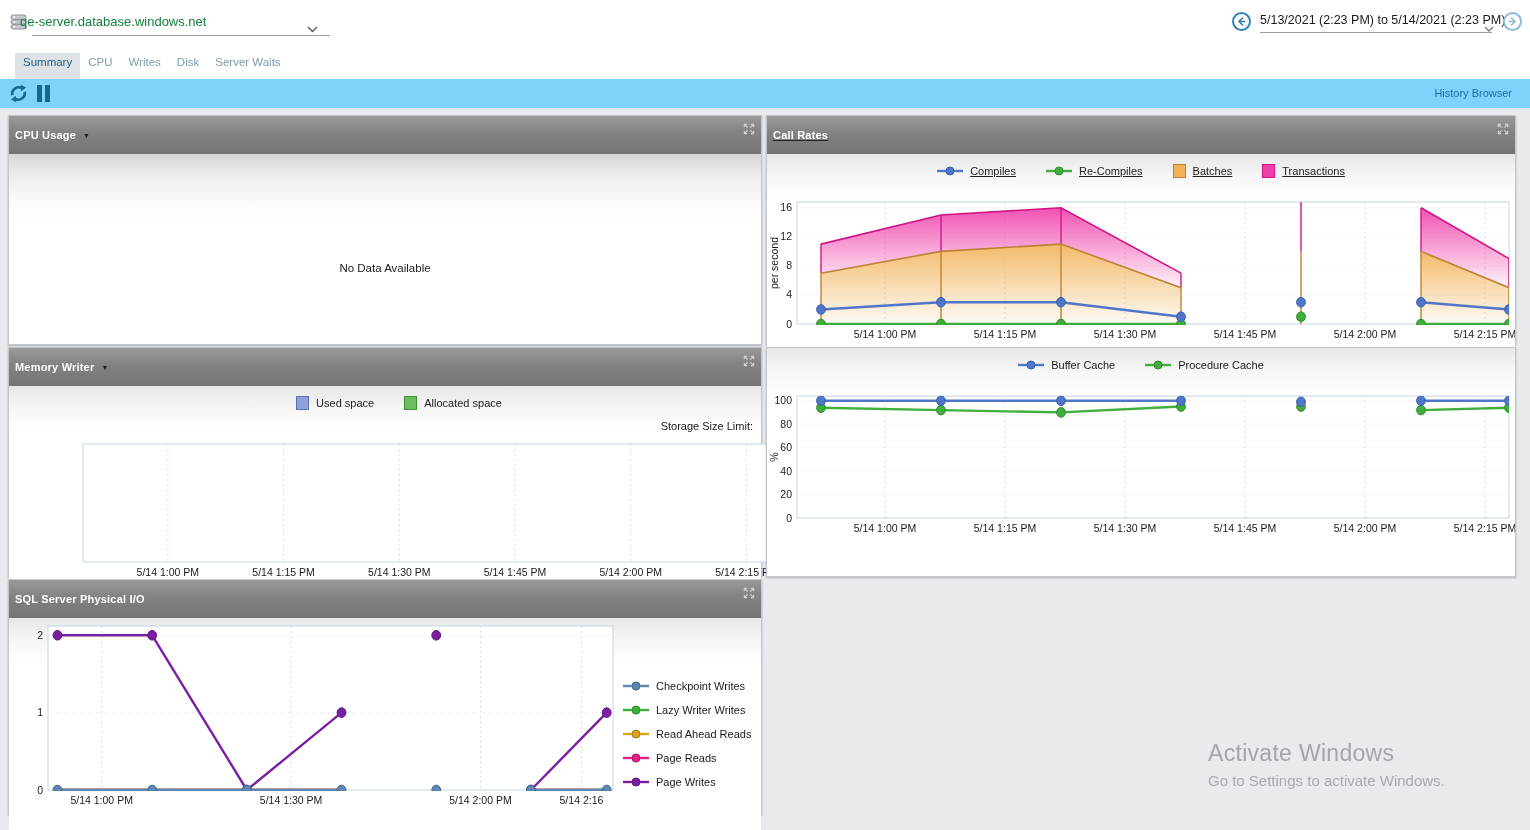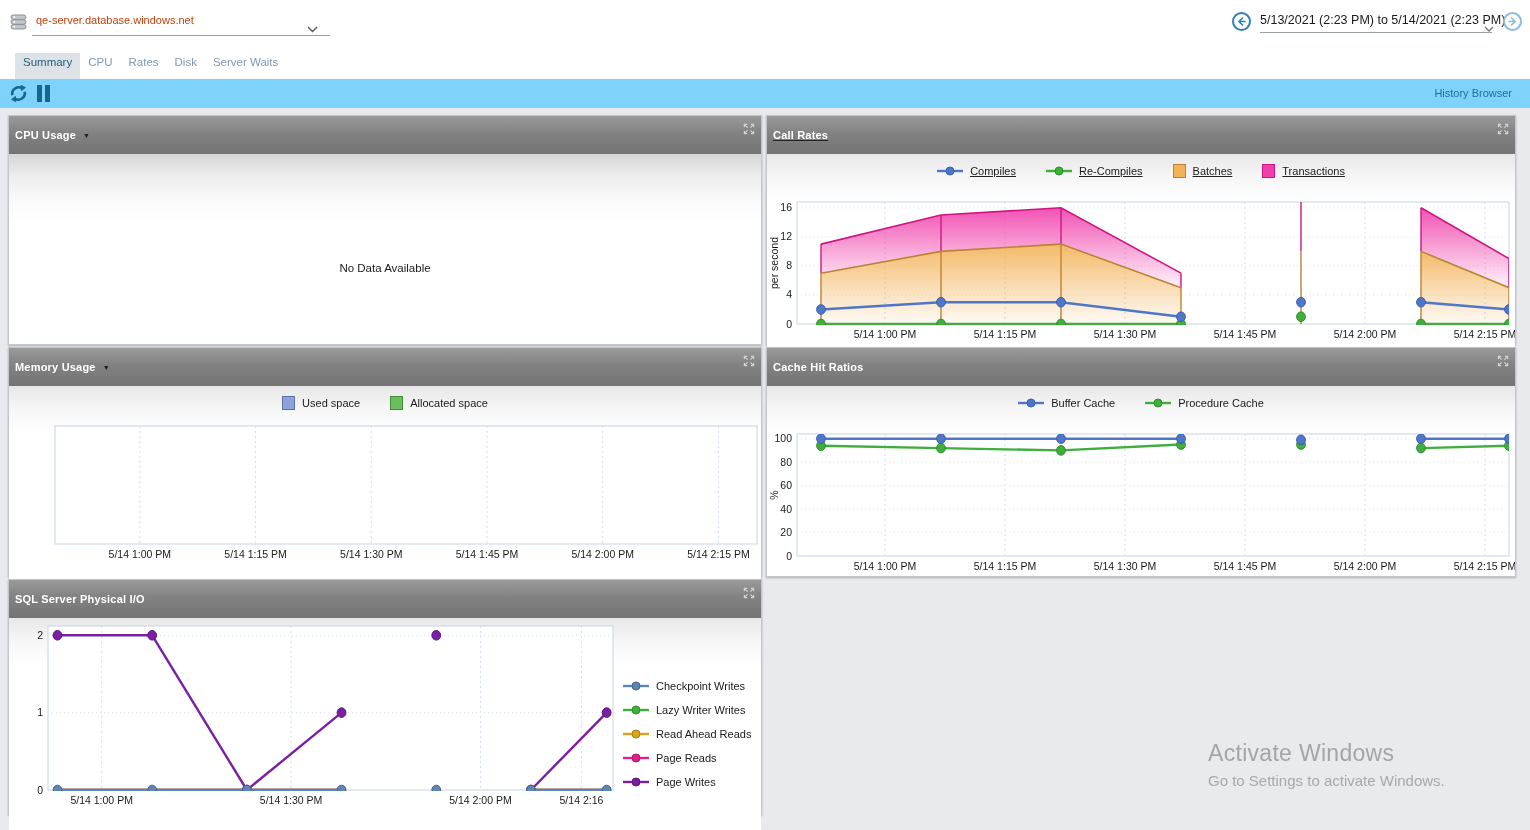--- a/index.html
+++ b/index.html
@@ -7,21 +7,21 @@
     width:1530px;height:830px;position:relative;overflow:hidden;
     background:#ffffff;font-family:"Liberation Sans",sans-serif;color:#222;
     -webkit-font-smoothing:antialiased;
   }
   .content-bg{position:absolute;left:0;top:108px;width:1530px;height:722px;background:#e8eaed;}
 
   
   .topbar{position:absolute;left:0;top:0;width:1530px;height:50px;background:#fff;}
   .server-select{position:absolute;left:10px;top:10px;width:320px;height:26px;cursor:pointer;}
   .server-select .srv-icon{position:absolute;left:0;top:3px;}
-  .server-select .srv-name{position:absolute;left:26px;top:4px;font-size:11px;color:#c2410c;white-space:nowrap;}
+  .server-select .srv-name{position:absolute;left:10px;top:4px;font-size:13px;color:#15803d;white-space:nowrap;}
   .server-select .chev{position:absolute;right:12px;top:9px;}
   .server-select .underline{position:absolute;left:22px;right:0;bottom:0;border-bottom:1px solid #9aa0a6;}
 
   .time-nav{position:absolute;right:8px;top:10px;height:26px;width:290px;}
   .circle-btn{position:absolute;top:2px;width:19px;height:19px;border-radius:50%;box-sizing:border-box;cursor:pointer;}
   .circle-btn svg{position:absolute;left:2px;top:2px;}
   .circle-btn.prev{left:0;border:2px solid #2e82b8;}
   .circle-btn.next{right:0;border:2px solid #8dbcd9;}
   .time-range{position:absolute;left:28px;top:3px;width:232px;font-size:12.5px;color:#1a1a1a;white-space:nowrap;cursor:pointer;border-bottom:1px solid #9aa0a6;padding-bottom:5px;}
   .time-nav .chev{position:absolute;right:28px;top:9px;cursor:pointer;}
@@ -116,21 +116,21 @@
         </svg>
     </span>
     <span class="circle-btn next">
       <svg width="11" height="11" viewBox="0 0 11 11">
           <path d="M4 1.5 L8 5.5 L4 9.5 M1.5 5.5 H8" fill="none" stroke="#8dbcd9" stroke-width="1.6"></path>
         </svg>
     </span>
   </div>
 </div>
 
-<div class="tabbar" id="tab-bar"><span class="tab active">Summary</span><span class="tab">CPU</span><span class="tab">Rates</span><span class="tab">Disk</span><span class="tab">Server Waits</span></div>
+<div class="tabbar" id="tab-bar"><span class="tab active">Summary</span><span class="tab">CPU</span><span class="tab">Writes</span><span class="tab">Disk</span><span class="tab">Server Waits</span></div>
 
 <div class="toolbar">
   <span class="tool-btn refresh">
     <svg width="21" height="21" viewBox="0 0 20 20">
       <path d="M4.1 11.6 A6.2 6.2 0 0 1 13.6 5.2" fill="none" stroke="#15678e" stroke-width="2.5"></path>
       <polygon points="12.2,1.6 17.2,4.4 12.6,7.8" fill="#15678e"></polygon>
       <path d="M15.9 8.4 A6.2 6.2 0 0 1 6.4 14.8" fill="none" stroke="#15678e" stroke-width="2.5"></path>
       <polygon points="7.8,18.4 2.8,15.6 7.4,12.2" fill="#15678e"></polygon>
     </svg>
   </span>
@@ -282,44 +282,45 @@
             <ellipse cx="654" cy="114.21428571428572" rx="4.4" ry="4.8" fill="#4f76c8" stroke="#3a5fae" stroke-width="1"></ellipse>
             <ellipse cx="742" cy="121.47619047619048" rx="4.4" ry="4.8" fill="#4f76c8" stroke="#3a5fae" stroke-width="1"></ellipse>
           </g>
         </svg>
       </div>
   </div>
 </div>
 
 <div class="panel" id="panel-mem">
   <div class="panel-header">
-    <span class="panel-title">Memory Usage</span>
+    <span class="panel-title">Memory Writer</span>
     <span class="hdr-drop">▼</span>
     <span class="expand-btn">
       <svg width="12" height="12" viewBox="0 0 12 12">
         <g stroke="#d2d2d2" stroke-width="1.2" fill="none">
           <path d="M4.6 4.6 L1.4 1.4 M1.4 4 V1.4 H4"></path>
             <path d="M7.4 4.6 L10.6 1.4 M8 1.4 H10.6 V4"></path>
           <path d="M4.6 7.4 L1.4 10.6 M1.4 8 V10.6 H4"></path>
             <path d="M7.4 7.4 L10.6 10.6 M8 10.6 H10.6 V8"></path>
         </g>
       </svg>
     </span>
   </div>
-  <div class="panel-body grad-top" style="height:207px;">
+  <div class="panel-body grad-top" style="height:207px;padding-left:28px;">
     <div class="legend-row" id="legend-memory">
         <div class="leg-item">
           <span class="leg-sq" style="background: rgb(139, 162, 220); border: 1px solid rgb(92, 111, 174);"></span>
           <span class="leg-label">Used space</span>
         </div>
         <div class="leg-item">
           <span class="leg-sq" style="background: rgb(108, 189, 95); border: 1px solid rgb(63, 143, 53);"></span>
           <span class="leg-label">Allocated space</span>
         </div>
       </div>
+    <div class="storage-row">Storage Size Limit:</div>
     <div id="chart-memory-usage">
         <svg width="752" height="148" class="chart">
           <defs></defs>
           <rect x="46" y="6" width="702" height="118" fill="#ffffff" stroke="#c6d4e2"></rect>
           <line x1="130.85714285714286" y1="6" x2="130.85714285714286" y2="124" stroke="#cfdeec" stroke-dasharray="2,3"></line>
           <text x="130.85714285714286" y="138" text-anchor="middle" font-size="10.5" fill="#1a1a1a" font-family="&quot;Liberation Sans&quot;,sans-serif">5/14 1:00 PM</text>
           <line x1="246.57142857142858" y1="6" x2="246.57142857142858" y2="124" stroke="#cfdeec" stroke-dasharray="2,3"></line>
           <text x="246.57142857142858" y="138" text-anchor="middle" font-size="10.5" fill="#1a1a1a" font-family="&quot;Liberation Sans&quot;,sans-serif">5/14 1:15 PM</text>
           <line x1="362.2857142857143" y1="6" x2="362.2857142857143" y2="124" stroke="#cfdeec" stroke-dasharray="2,3"></line>
           <text x="362.2857142857143" y="138" text-anchor="middle" font-size="10.5" fill="#1a1a1a" font-family="&quot;Liberation Sans&quot;,sans-serif">5/14 1:30 PM</text>
@@ -328,33 +329,20 @@
           <line x1="593.7142857142857" y1="6" x2="593.7142857142857" y2="124" stroke="#cfdeec" stroke-dasharray="2,3"></line>
           <text x="593.7142857142857" y="138" text-anchor="middle" font-size="10.5" fill="#1a1a1a" font-family="&quot;Liberation Sans&quot;,sans-serif">5/14 2:00 PM</text>
           <line x1="709.4285714285714" y1="6" x2="709.4285714285714" y2="124" stroke="#cfdeec" stroke-dasharray="2,3"></line>
           <text x="709.4285714285714" y="138" text-anchor="middle" font-size="10.5" fill="#1a1a1a" font-family="&quot;Liberation Sans&quot;,sans-serif">5/14 2:15 PM</text>
         </svg>
       </div>
   </div>
 </div>
 
 <div class="panel" id="panel-cache">
-  <div class="panel-header">
-    <span class="panel-title">Cache Hit Ratios</span>
-    <span class="expand-btn">
-      <svg width="12" height="12" viewBox="0 0 12 12">
-        <g stroke="#d2d2d2" stroke-width="1.2" fill="none">
-          <path d="M4.6 4.6 L1.4 1.4 M1.4 4 V1.4 H4"></path>
-            <path d="M7.4 4.6 L10.6 1.4 M8 1.4 H10.6 V4"></path>
-          <path d="M4.6 7.4 L1.4 10.6 M1.4 8 V10.6 H4"></path>
-            <path d="M7.4 7.4 L10.6 10.6 M8 10.6 H10.6 V8"></path>
-        </g>
-      </svg>
-    </span>
-  </div>
   <div class="panel-body grad-top" style="height:169px;">
     <div class="legend-row" id="legend-cache">
         <div class="leg-item">
           <svg width="26" height="10">
             <line x1="0" y1="5" x2="26" y2="5" stroke="#4f76c8" stroke-width="2.4"></line>
             <circle cx="13" cy="5" r="4" fill="#4f76c8" stroke="#3a5fae"></circle>
           </svg>
           <span class="leg-label">Buffer Cache</span>
         </div>
         <div class="leg-item">

